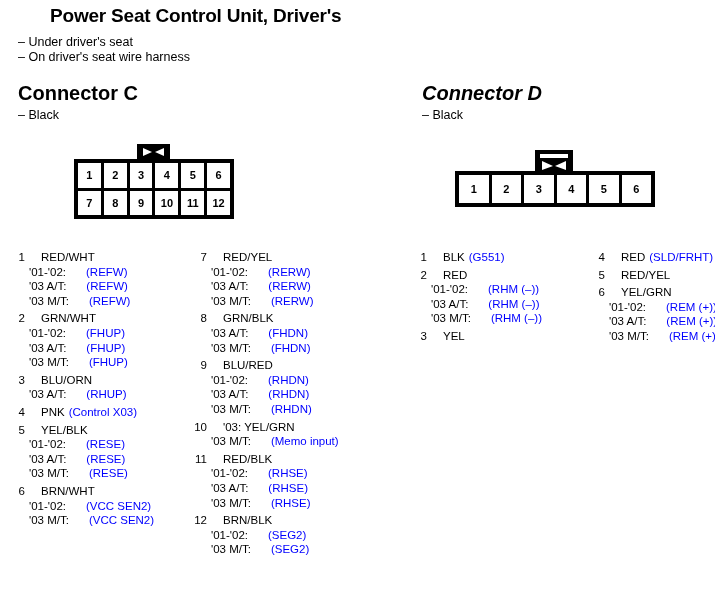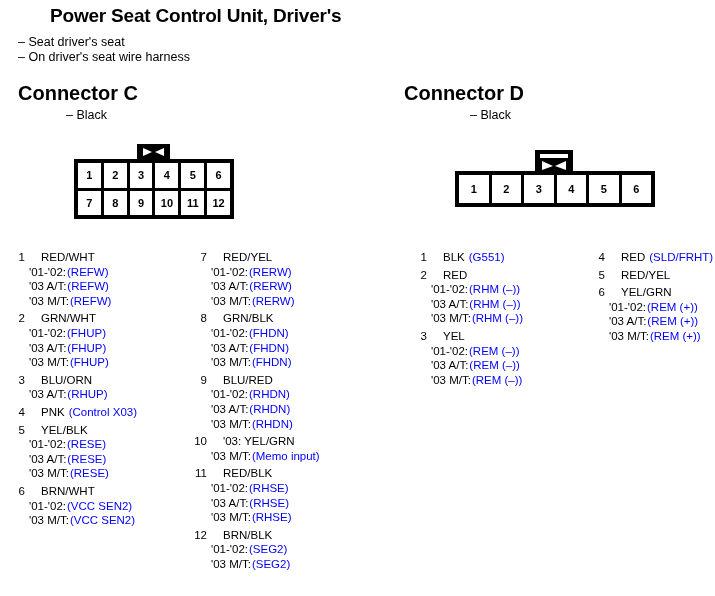--- a/index.html
+++ b/index.html
@@ -40,25 +40,24 @@
   .conn-heading {
     position: absolute;
     font-size: 20px;
     font-weight: bold;
     white-space: nowrap;
   }
   .conn-sub {
     position: absolute;
     font-size: 12.5px;
     white-space: nowrap;
-    margin-left: 48px;
   }
   #conn-c-heading { left: 18px; top: 82px; }
   #conn-c-sub     { left: 18px; top: 108px; }
-  #conn-d-heading { left: 404px; top: 82px; }
+  #conn-d-heading { left: 422px; top: 82px; font-style: italic; }
   #conn-d-sub     { left: 422px; top: 108px; }
 
   
   .connector-wrap { position: absolute; }
   #connector-c-drawing { left: 74px; top: 144px; }
   #connector-d-drawing { left: 455px; top: 150px; }
 
   .conn-tab {
     position: absolute;
     background: #000000;
@@ -144,29 +143,29 @@
   }
   .pin-name { flex: 0 0 auto; padding-left: 12px; }
   .pin-inline-code {
     color: #0000ff;
     margin-left: 4px;
     flex: 0 0 auto;
   }
   .pin-variants { margin-left: 19px; }
   .variant-line { white-space: nowrap; }
   .variant-label { color: #000000; }
-  .variant-code { color: #0000ff; margin-left: 1px; text-align: right; }
+  .variant-code { color: #0000ff; margin-left: 20px; text-align: right; }
 </style>
 </head>
 <body>
 
 <div class="page-title">Power Seat Control Unit, Driver's</div>
 
 <div class="bullet-list">
-  <div class="bullet-line">– Seat driver's seat</div>
+  <div class="bullet-line">– Under driver's seat</div>
   <div class="bullet-line">– On driver's seat wire harness</div>
 </div>
 
 <div class="conn-heading" id="conn-c-heading">Connector C</div>
 <div class="conn-sub" id="conn-c-sub">– Black</div>
 
 <div class="conn-heading" id="conn-d-heading">Connector D</div>
 <div class="conn-sub" id="conn-d-sub">– Black</div>
 
 <div class="connector-wrap" id="connector-c-drawing">
@@ -290,21 +289,20 @@
         <div class="variant-line"><span class="variant-label">'03 A/T:</span><span class="variant-code">(RERW)</span></div>
         <div class="variant-line"><span class="variant-label">'03 M/T:</span><span class="variant-code">(RERW)</span></div>
       </div>
     </div>
     <div class="pin-entry">
       <div class="pin-head">
         <span class="pin-num">8</span>
         <span class="pin-name">GRN/BLK</span>
       </div>
       <div class="pin-variants">
-        <div class="variant-line"><span class="variant-label">'01-'02:</span><span class="variant-code">(FHDN)</span></div>
         <div class="variant-line"><span class="variant-label">'03 A/T:</span><span class="variant-code">(FHDN)</span></div>
         <div class="variant-line"><span class="variant-label">'03 M/T:</span><span class="variant-code">(FHDN)</span></div>
       </div>
     </div>
     <div class="pin-entry">
       <div class="pin-head">
         <span class="pin-num">9</span>
         <span class="pin-name">BLU/RED</span>
       </div>
       <div class="pin-variants">
@@ -361,25 +359,20 @@
         <div class="variant-line"><span class="variant-label">'01-'02:</span><span class="variant-code">(RHM (–))</span></div>
         <div class="variant-line"><span class="variant-label">'03 A/T:</span><span class="variant-code">(RHM (–))</span></div>
         <div class="variant-line"><span class="variant-label">'03 M/T:</span><span class="variant-code">(RHM (–))</span></div>
       </div>
     </div>
     <div class="pin-entry">
       <div class="pin-head">
         <span class="pin-num">3</span>
         <span class="pin-name">YEL</span>
       </div>
-      <div class="pin-variants">
-        <div class="variant-line"><span class="variant-label">'01-'02:</span><span class="variant-code">(REM (–))</span></div>
-        <div class="variant-line"><span class="variant-label">'03 A/T:</span><span class="variant-code">(REM (–))</span></div>
-        <div class="variant-line"><span class="variant-label">'03 M/T:</span><span class="variant-code">(REM (–))</span></div>
-      </div>
     </div>
   </div>
 <div class="pin-col" id="col-d-right">
     <div class="pin-entry">
       <div class="pin-head">
         <span class="pin-num">4</span>
         <span class="pin-name">RED</span>
         <span class="pin-inline-code">(SLD/FRHT)</span>
       </div>
     </div>

